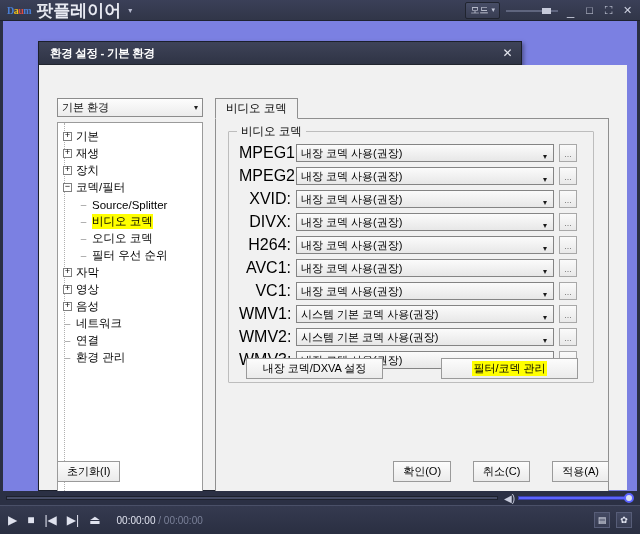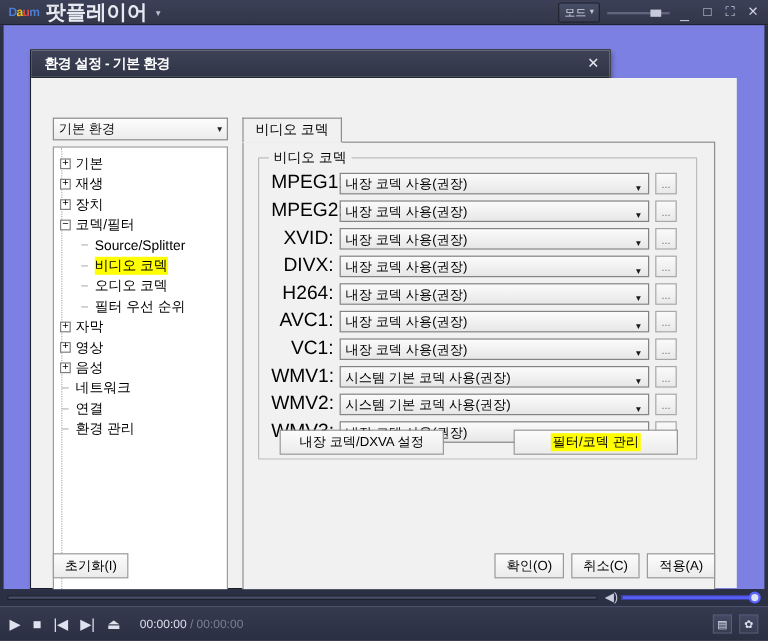--- a/index.html
+++ b/index.html
@@ -20,20 +20,21 @@
     background: linear-gradient(#3b4058, #313648);
     border-bottom: 1px solid #1e2230;
     display: flex; align-items: center;
   }
   #logo-wrap {
     display: flex; align-items: center; margin-left: 7px; gap: 5px;
   }
   .logo-text {
     font-size: 10px; font-weight: bold; letter-spacing: -0.5px;
     color: #4a7fd4;
+    font-family: Liberation Serif, serif;
   }
   .logo-text .accent { color: #f5c518; }
   .logo-text .accent2 { color: #e04a3f; }
   #app-name {
     color: #e8eaf2; font-size: 17px; font-weight: bold;
   }
   #app-caret {
     color: #b8bcd0; font-size: 8px; margin-left: 2px;
   }
   #titlebar-right {
@@ -69,21 +70,21 @@
   
   #video-area {
     position: absolute; left: 0; top: 21px; width: 640px; height: 470px;
     background: #7b80e2;
     border-left: 3px solid #2b3044;
     border-right: 3px solid #2b3044;
   }
 
   
   #settings-dialog {
-    position: absolute; left: 25px; top: 41px;
+    position: absolute; left: 38px; top: 41px;
     width: 484px; height: 450px;
     background: #f0f0f0;
     border: 1px solid #1b1f2b;
     box-shadow: 2px 2px 4px rgba(0,0,0,0.35);
   }
   #dialog-titlebar {
     height: 23px; width: 100%;
     background: linear-gradient(#3e4358, #2f3445);
     display: flex; align-items: center;
     padding: 0 6px 0 11px;
@@ -245,21 +246,21 @@
     display: flex; align-items: center;
   }
   .footer-btn {
     height: 21px; border: 1px solid #9a9a9a;
     background: linear-gradient(#fcfcfc, #ebebeb);
     display: flex; align-items: center; justify-content: center;
     font-size: 11px; color: #000;
     padding: 0 9px;
   }
   #footer-left { display: flex; gap: 6px; }
-  #footer-right { margin-left: auto; display: flex; gap: 6px; }
+  #footer-right { margin-left: auto; display: flex; gap: 22px; }
   #footer-right .footer-btn { min-width: 54px; }
 
   
   #seek-row {
     position: absolute; left: 0; top: 491px; width: 640px; height: 14px;
     background: #2b3044;
     display: flex; align-items: center;
   }
   #seek-bar {
     position: relative; margin: 0 6px; flex: 1; height: 4px;

